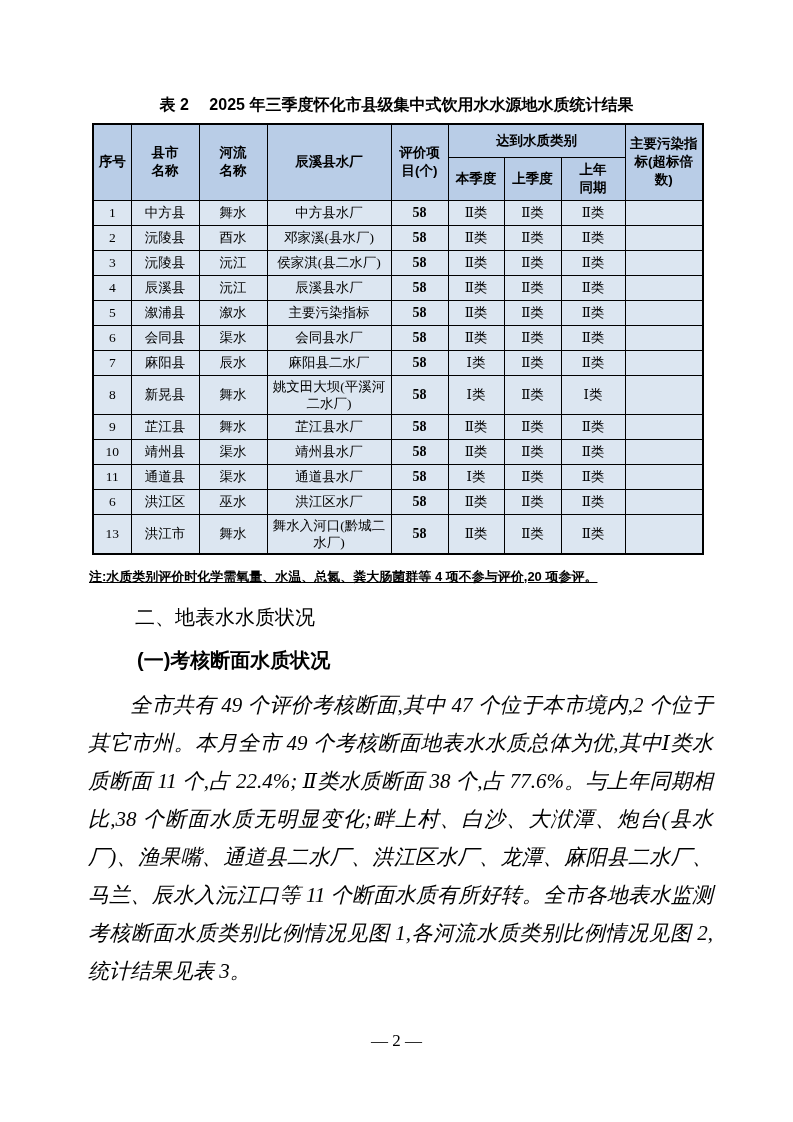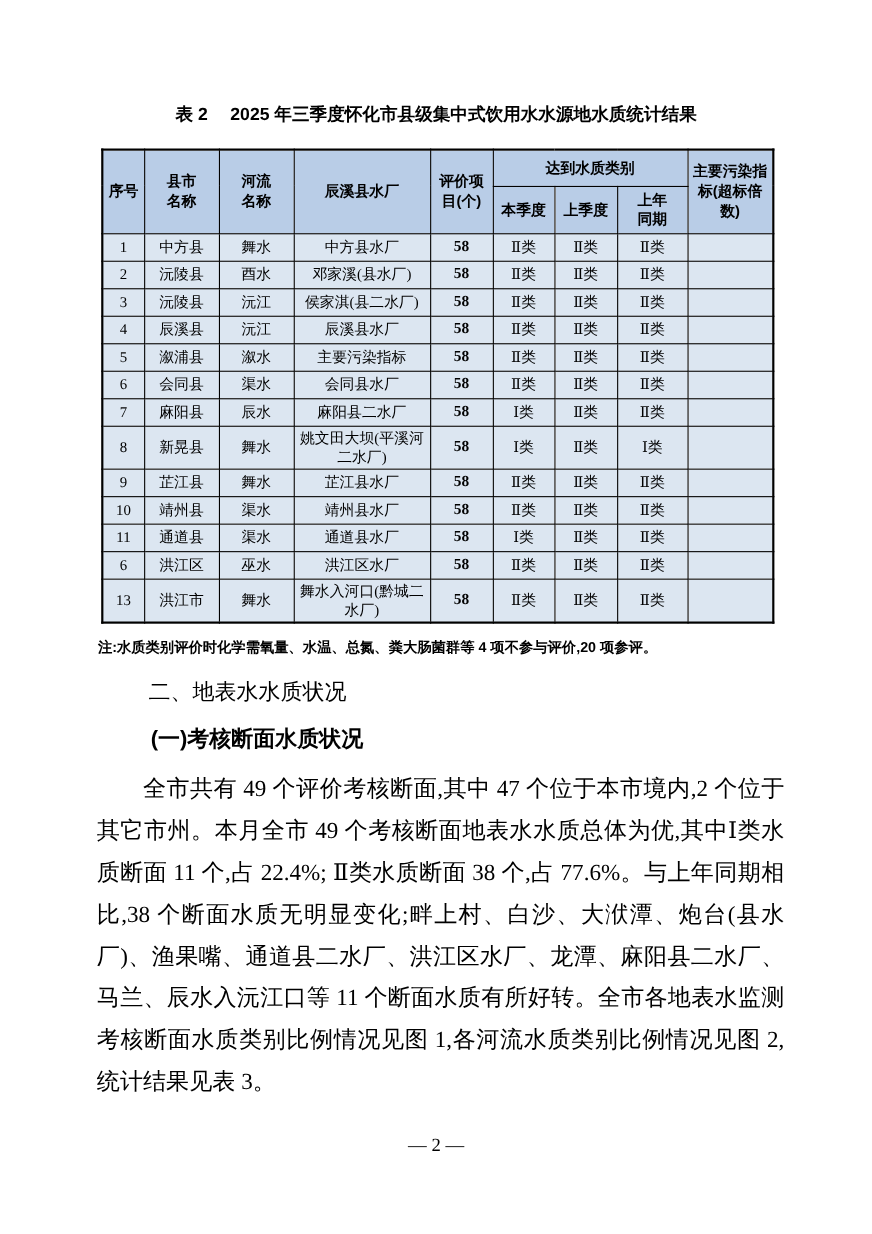--- a/index.html
+++ b/index.html
@@ -20,21 +20,21 @@
     padding-top:95px;
     overflow:hidden;
     font-family:"Liberation Serif","DejaVu Serif",serif;
   }
   .table-caption{
     text-align:center;
     font-family:"Liberation Sans","DejaVu Sans",sans-serif;
     font-weight:bold;
     font-size:16px;
     line-height:20px;
-    margin-bottom:20px;
+    margin-bottom:8px;
     white-space:pre-wrap;
   }
   table.stats{
     margin-left:92px;
     width:610px;
     border-collapse:collapse;
     border:2px solid var(--border-color);
     table-layout:fixed;
   }
   table.stats th, table.stats td{
@@ -62,20 +62,21 @@
     padding:2px 2px;
   }
   table.stats td:nth-child(5){font-weight:bold;font-size:14px;}
   .table-note{
     margin:13px 0 0 89px;
     width:625px;
     font-family:"Liberation Sans","DejaVu Sans",sans-serif;
     font-weight:bold;
     font-size:13px;
     line-height:18px;
+    text-decoration:underline;
   }
   .section-heading{
     margin:18px 0 0 135px;
     font-family:"Liberation Sans","DejaVu Sans",sans-serif;
     font-weight:normal;
     font-size:20px;
     line-height:26px;
   }
   .subsection-heading{
     margin:17px 0 12px 137px;
@@ -84,20 +85,21 @@
     font-size:20px;
     line-height:26px;
   }
   .body-paragraph{
     margin:13px 12px 0 88px;
     width:625px;
     font-size:21px;
     line-height:38px;
     text-align:justify;
     text-indent:2em;
+    font-style:italic;
   }
   .page-footer{
     position:absolute;
     left:0;right:0;
     top:1031px;
     text-align:center;
     font-size:17px;
   }
 </style>
 </head>

